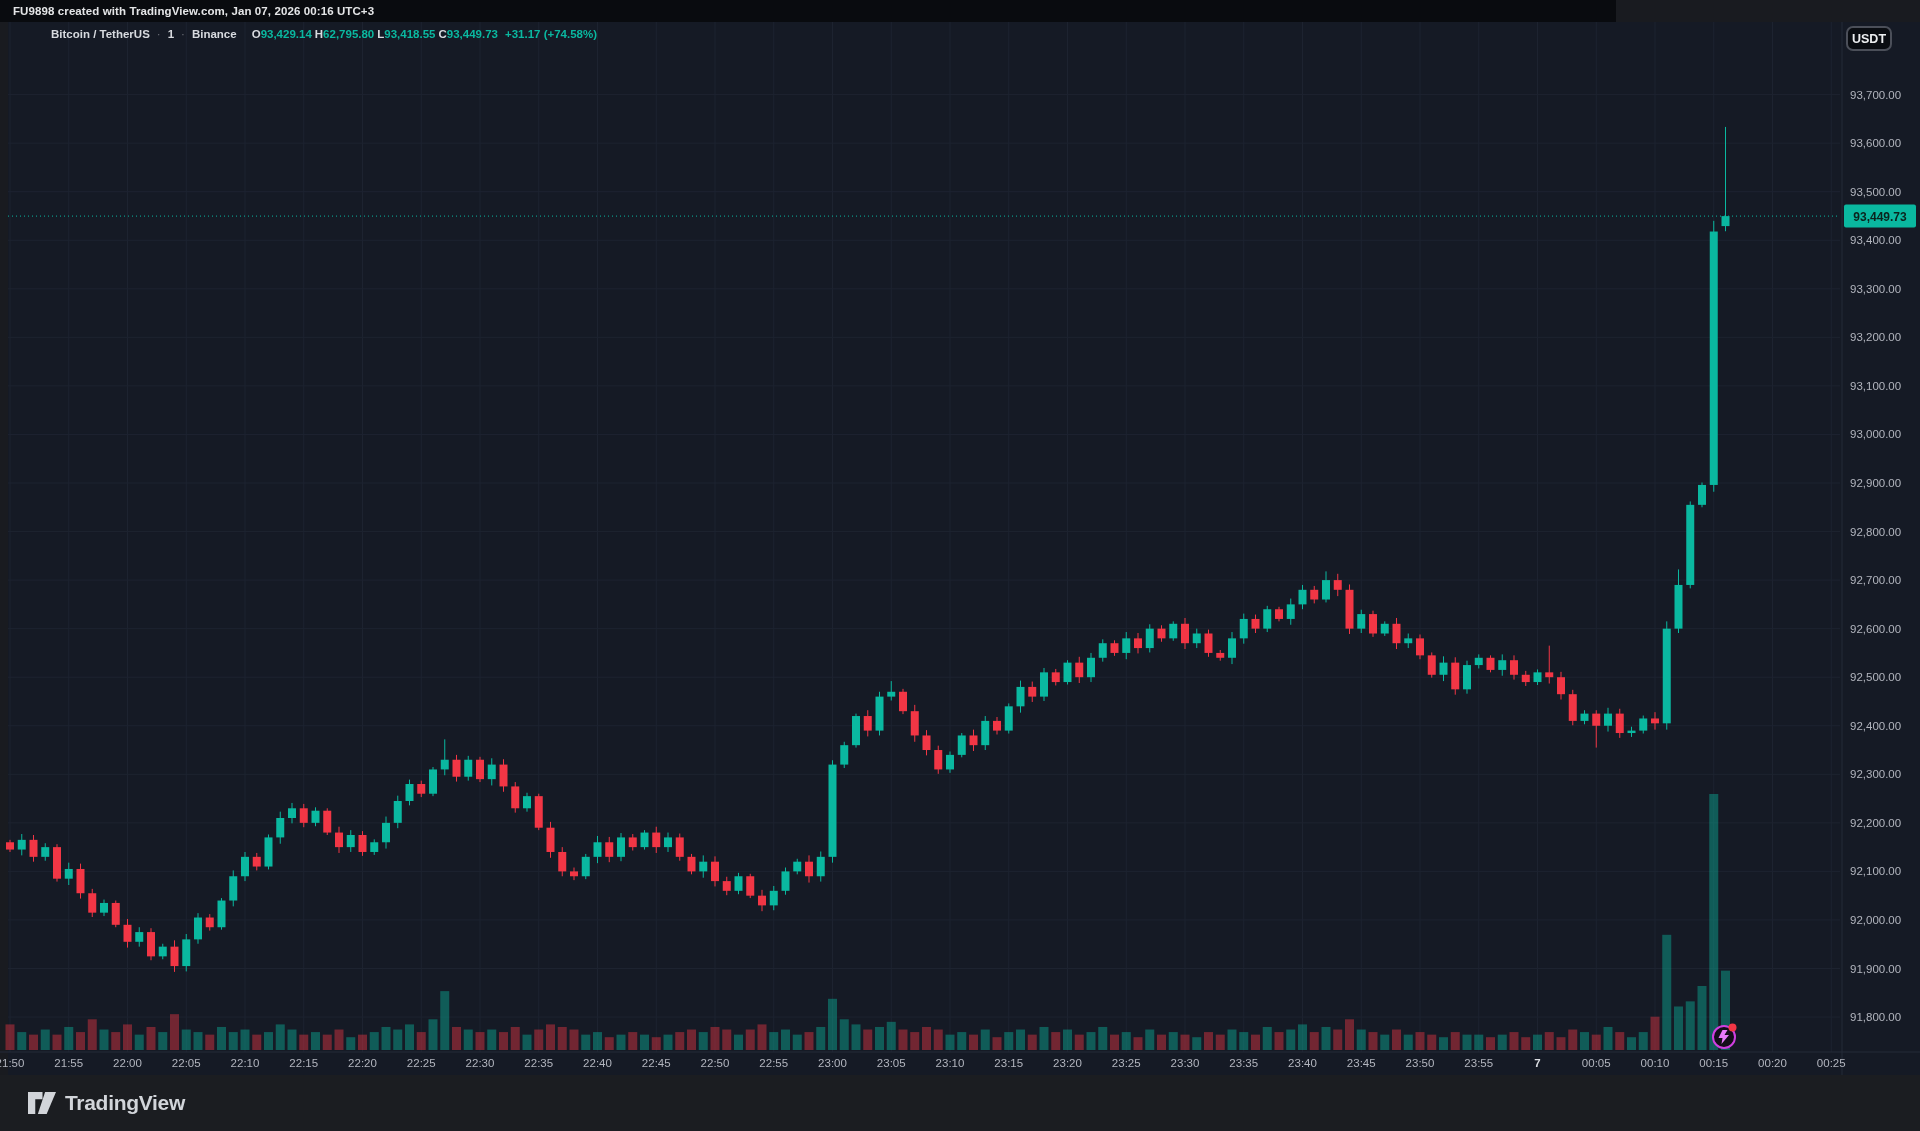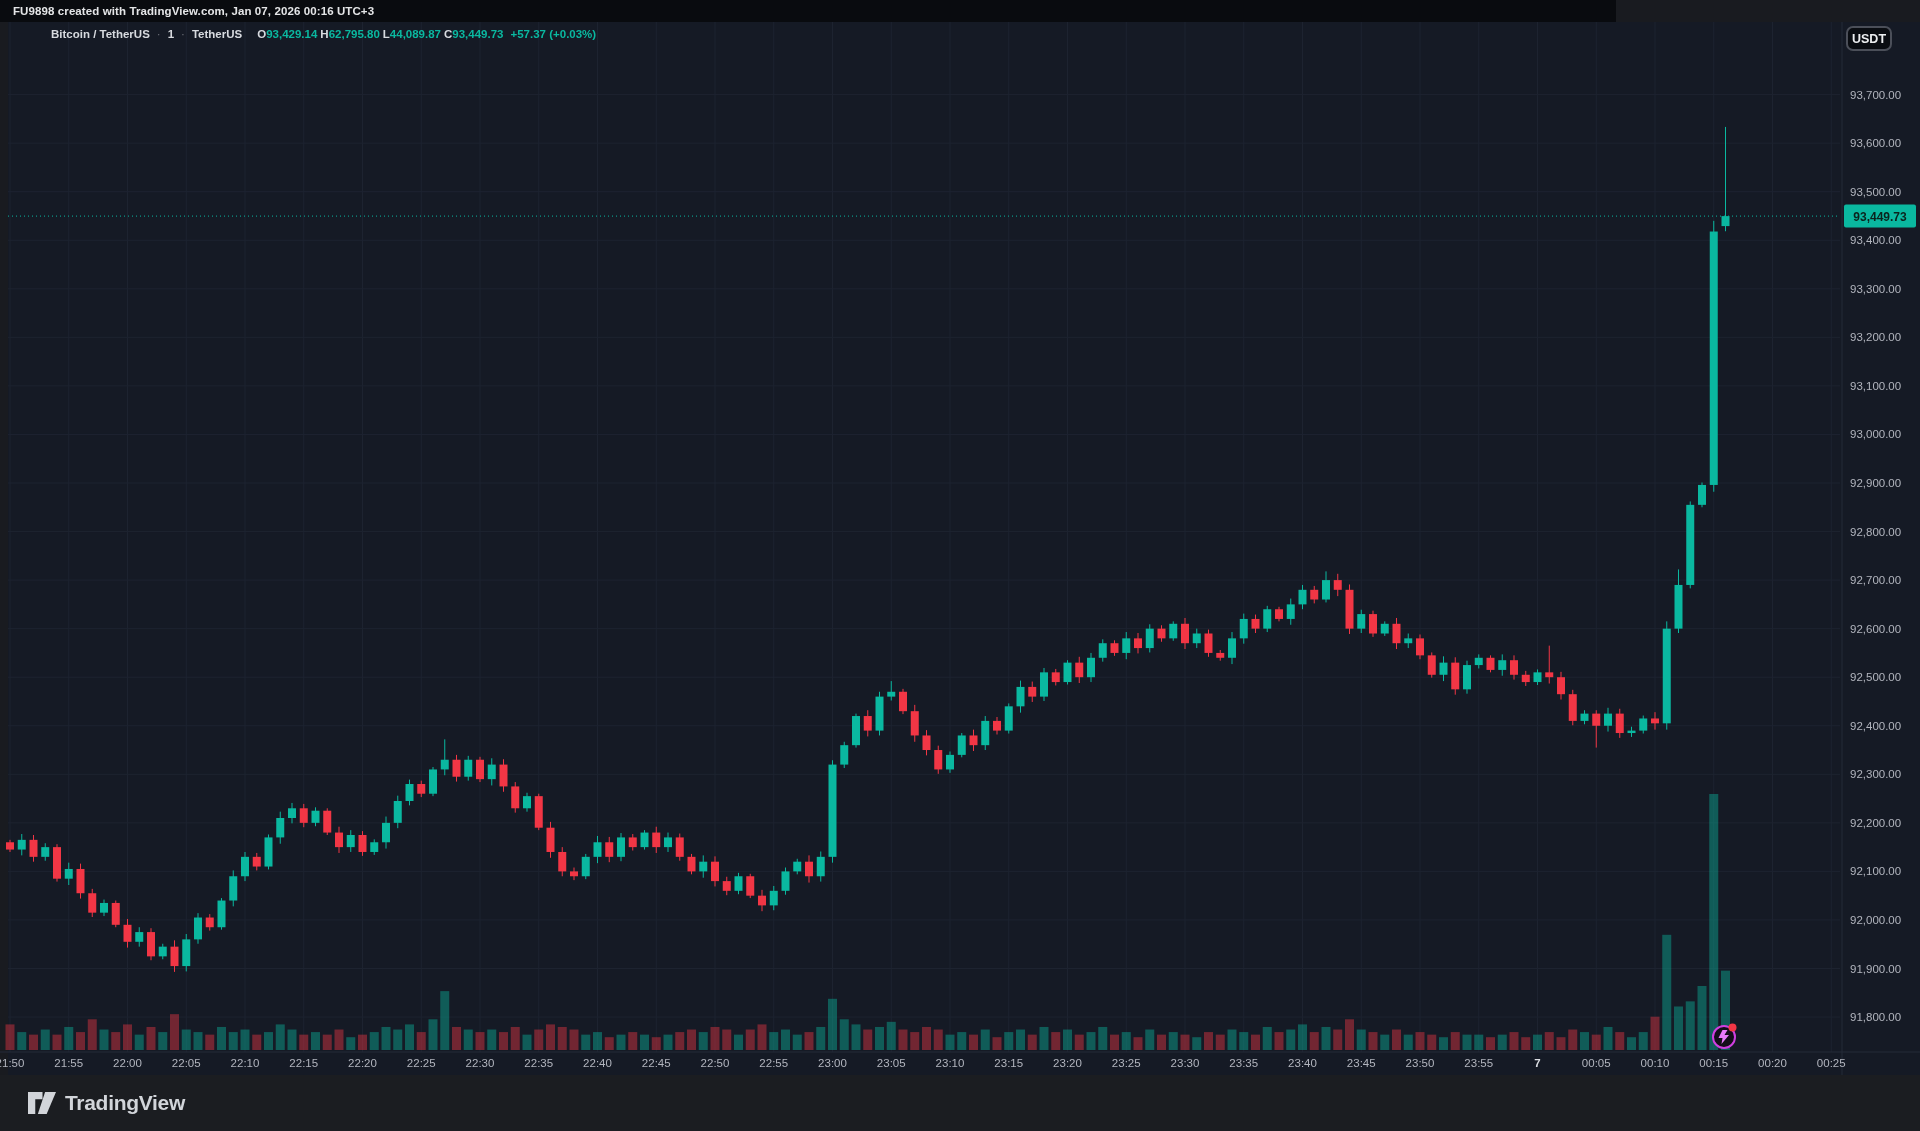--- a/index.html
+++ b/index.html
@@ -598,28 +598,28 @@
 
   <div id="top-bar">
     <span>FU9898 created with TradingView.com, Jan 07, 2026 00:16 UTC+3</span>
   </div>
 
   <div id="legend">
     <span>Bitcoin / TetherUS</span>
     <span class="sep">·</span>
     <span>1</span>
     <span class="sep">·</span>
-    <span>TetherUS</span>
+    <span>Binance</span>
     <span class="ohlc mono-num">
       <span class="pair"><span class="lt">O</span><span class="val">93,429.14</span></span>
       <span class="pair"><span class="lt">H</span><span class="val">62,795.80</span></span>
-      <span class="pair"><span class="lt">L</span><span class="val">44,089.87</span></span>
+      <span class="pair"><span class="lt">L</span><span class="val">93,418.55</span></span>
       <span class="pair"><span class="lt">C</span><span class="val">93,449.73</span></span>
     </span>
-    <span class="val mono-num">+57.37 (+0.03%)</span>
+    <span class="val mono-num">+31.17 (+74.58%)</span>
   </div>
 
   <div id="usdt-btn">USDT</div>
 
   <div id="bottom-bar">
     <div id="tv-logo">
       <svg width="28" height="22" viewBox="0 0 27 21">
         <path d="M0 0 H14 V7 H7 V21 H0 Z" fill="#d2d5da"></path>
         <path d="M16.5 0 H27 L18 21 H9.5 Z" fill="#d2d5da"></path>
       </svg>

